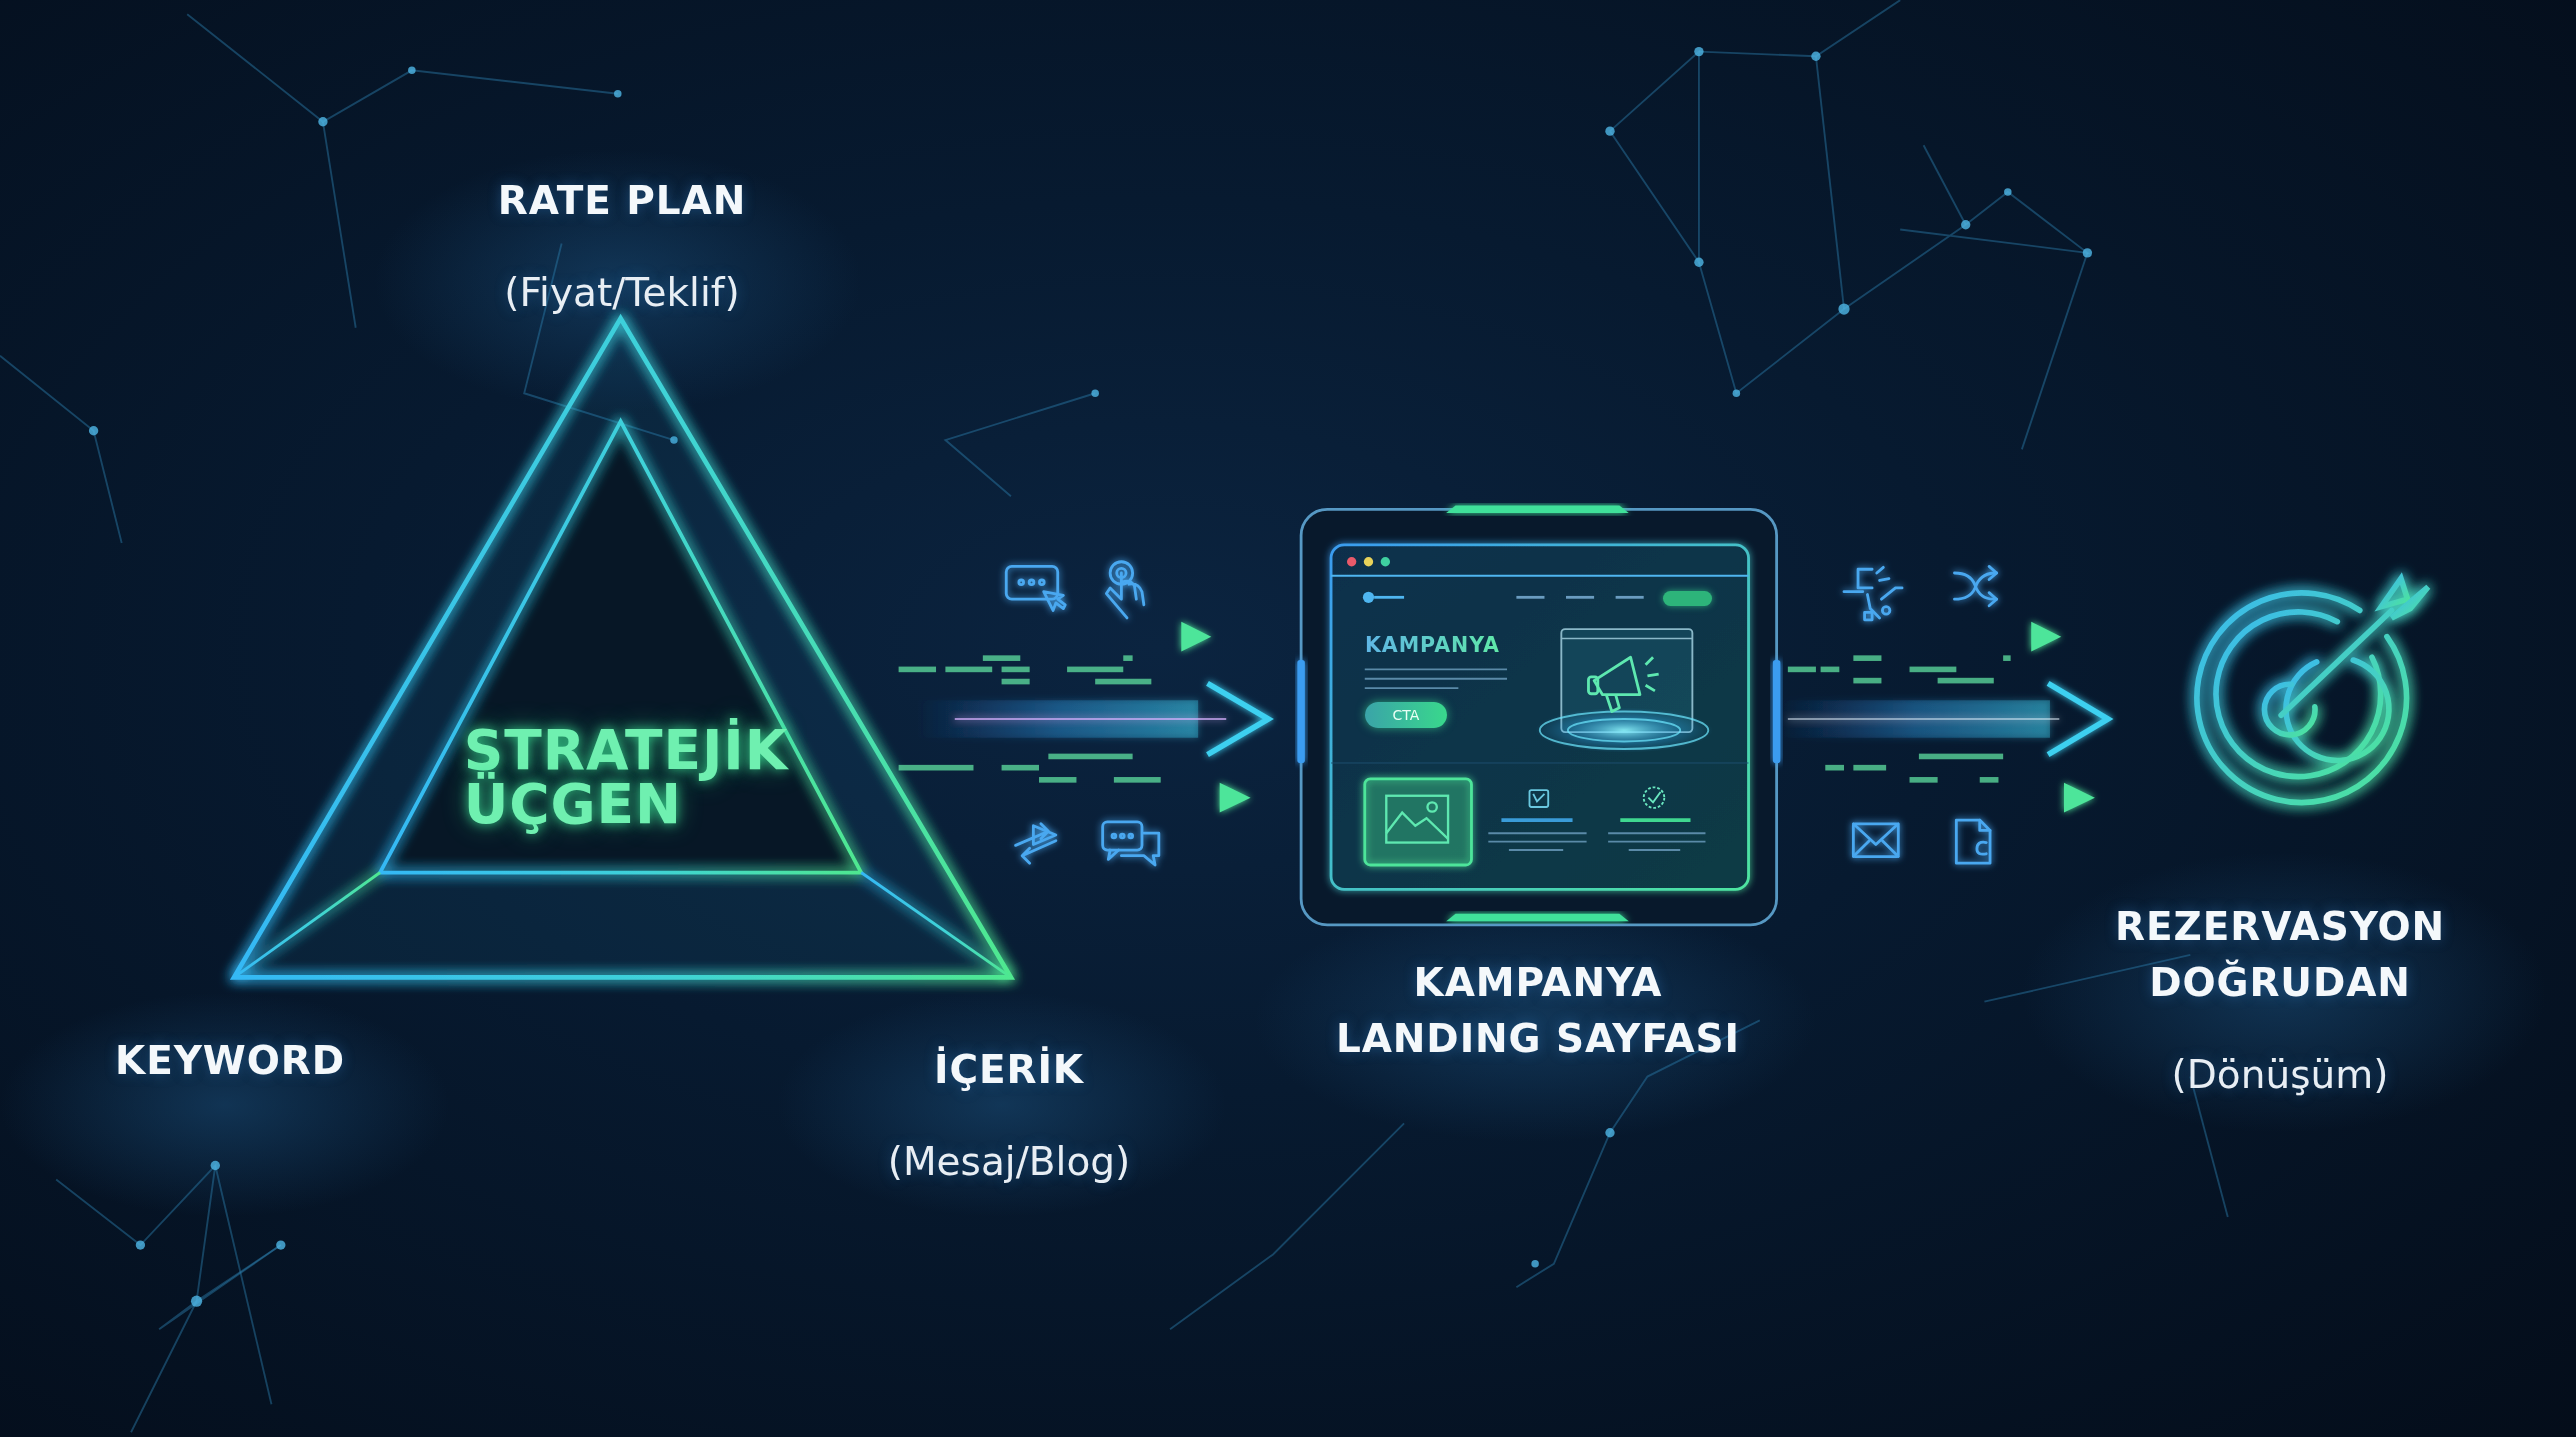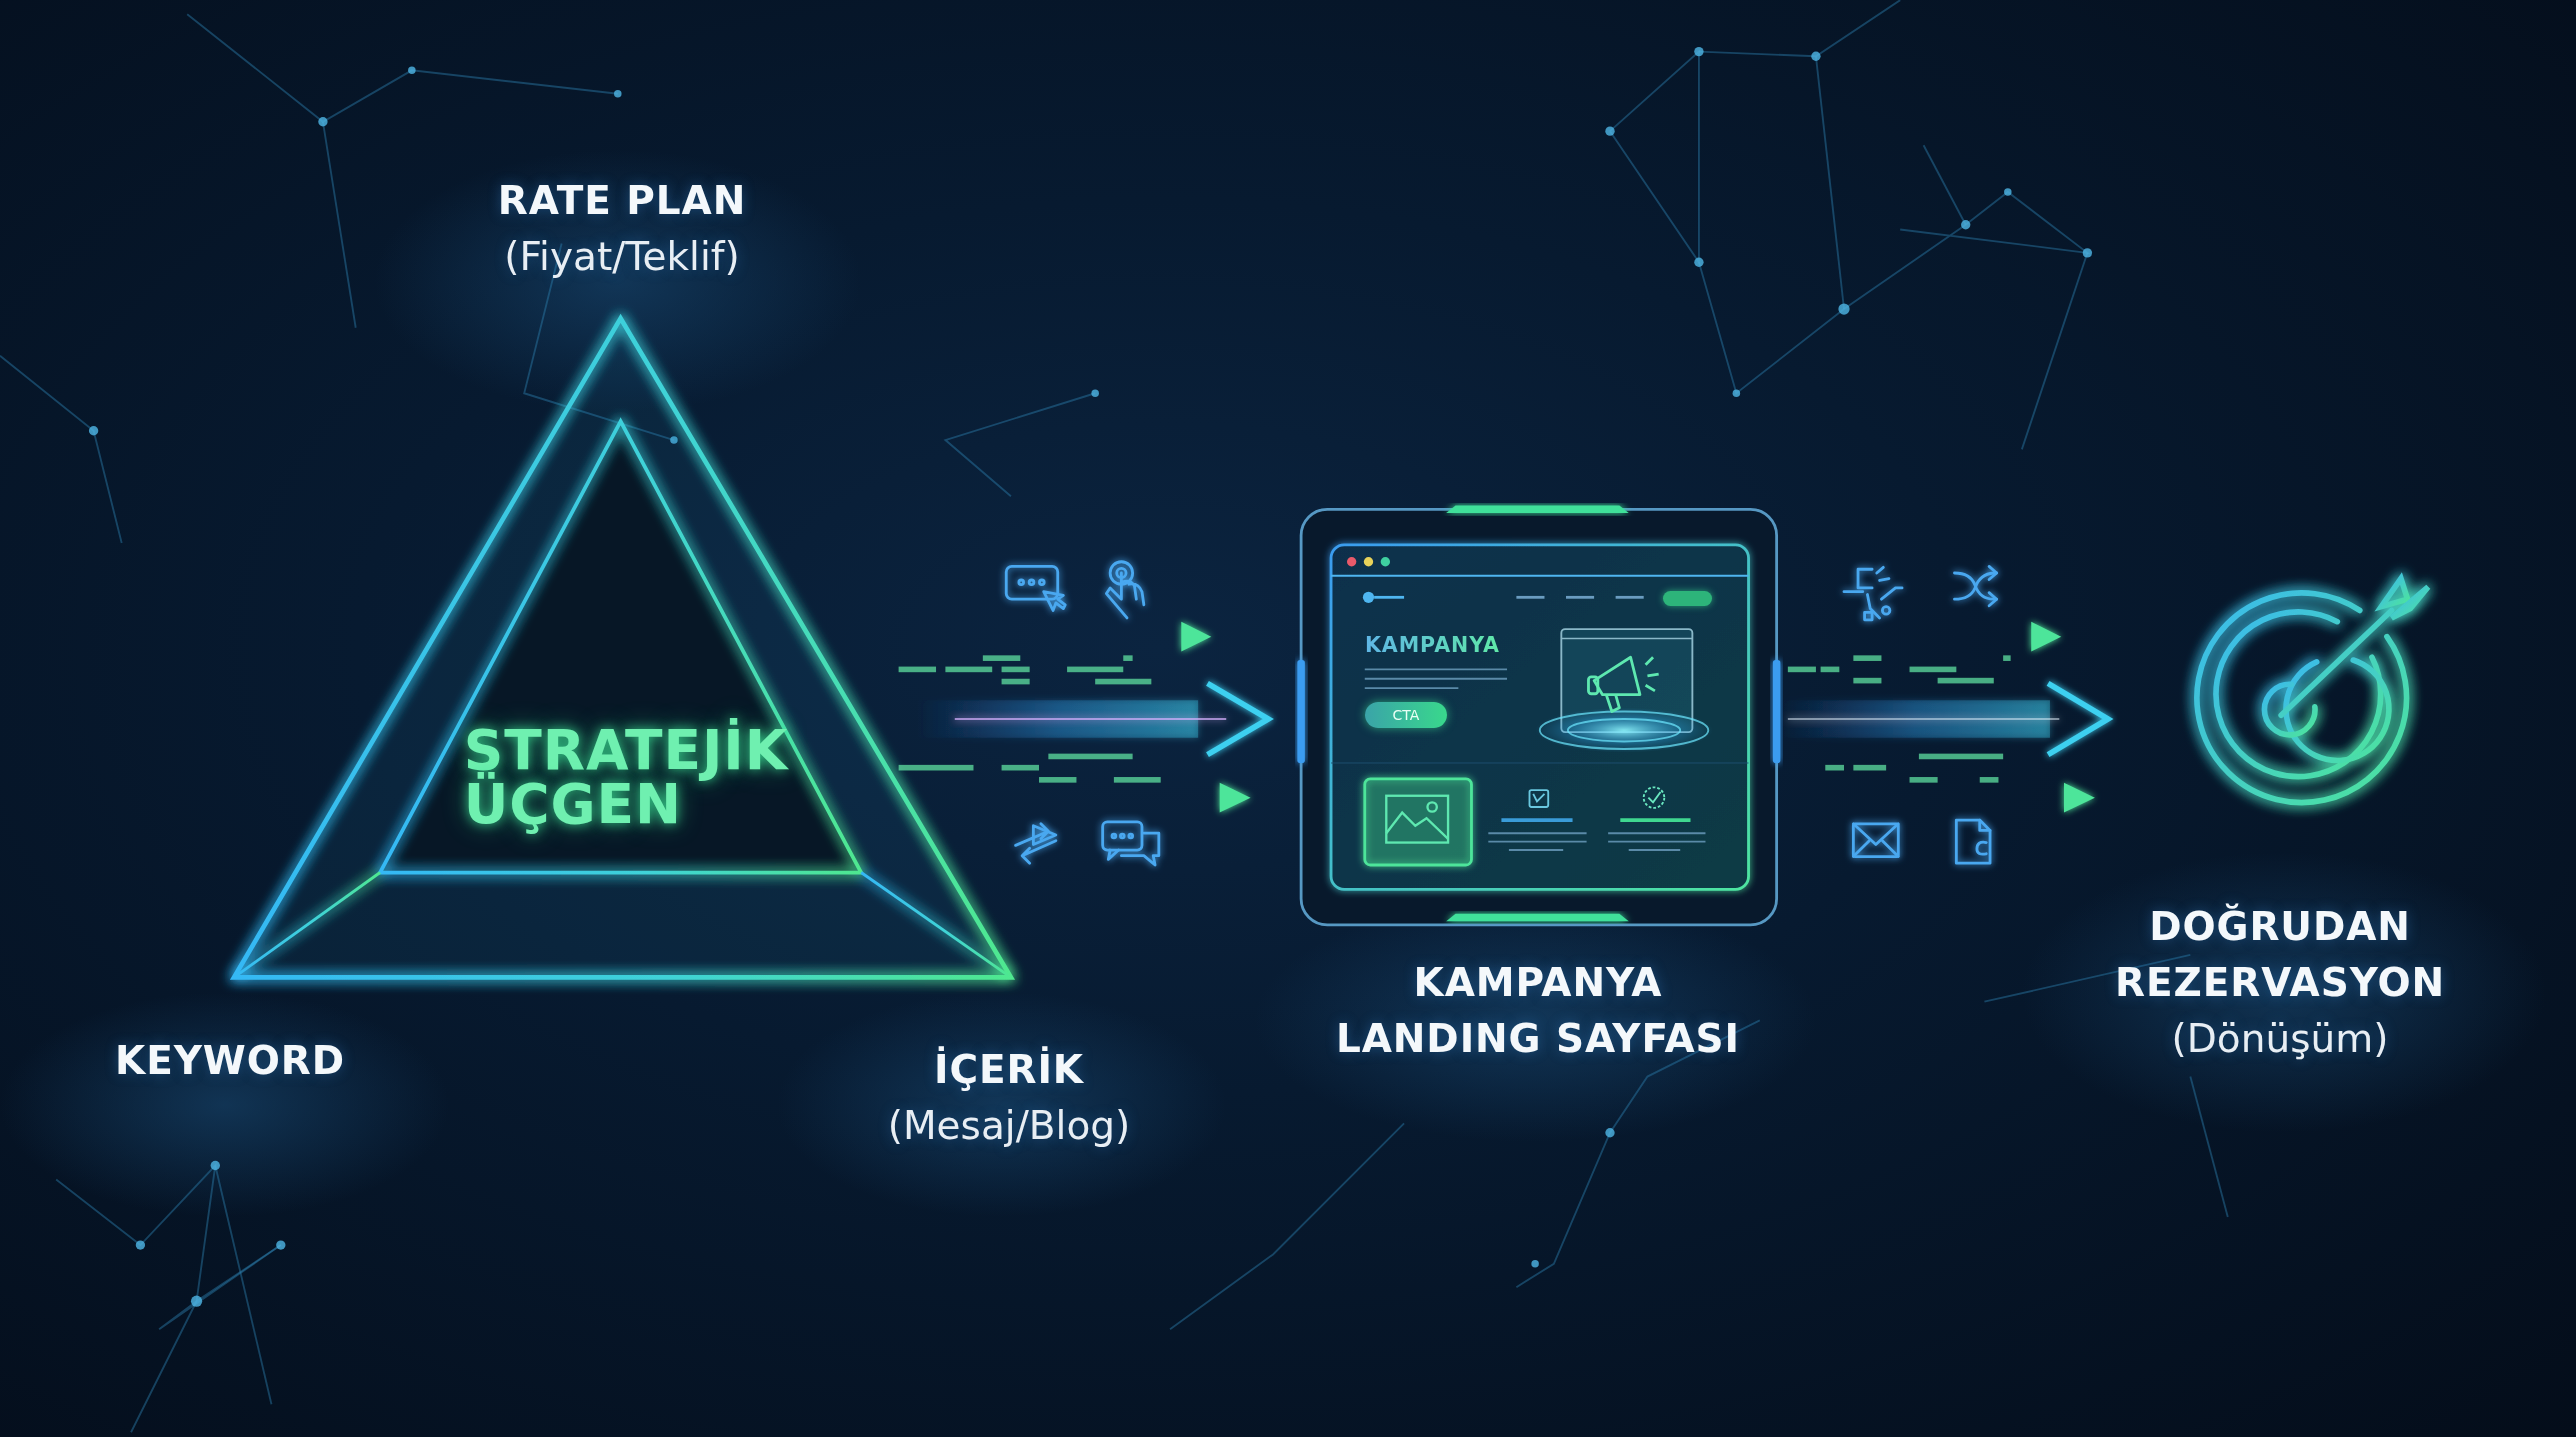--- a/index.html
+++ b/index.html
@@ -8,21 +8,21 @@
     background: radial-gradient(ellipse at 45% 45%, #0b2440 0%, #071a30 40%, #040d1a 100%);
     font-family: "DejaVu Sans", "Liberation Sans", sans-serif;
     color: #f4f8fb;
   }
   .layer { position: absolute; left: 0; top: 0; width: 2576px; height: 1438px; }
   .label {
     position: absolute; text-align: center; transform: translateX(-50%);
     text-shadow: 0 0 13px rgba(60,150,230,0.35);
   }
   .label .title { font-weight: bold; font-size: 39px; letter-spacing: 0.9px; line-height: 56px; white-space: nowrap; }
-  .label .subtitle { font-weight: normal; font-size: 39px; line-height: 56px; white-space: nowrap; color: #e8eef4; }
+  .label .subtitle { font-weight: normal; font-size: 39px; line-height: 56px; white-space: nowrap; color: #e8eef4; margin-top: 36px; }
   .center-text {
     position: absolute; left: 626px; top: 723px; transform: translateX(-50%);
     font-weight: bold; font-size: 55px; line-height: 54px;
     color: #6ff0b0; letter-spacing: 0.9px;
     text-shadow: 0 0 11.2px rgba(60,230,150,0.8), 0 0 26px rgba(60,230,150,0.45);
   }
   .mock-heading {
     position: absolute; left: 1365px; top: 633px; font-weight: bold; font-size: 20.6px; letter-spacing: 0.9px;
     background: linear-gradient(90deg, #5fb6e6, #5fe8a8); -webkit-background-clip: text; background-clip: text; color: transparent;
   }
@@ -368,17 +368,17 @@
     <path d="M2497,664 A88,88 0 1 0 2534,702"></path>
     <path d="M2475,707 A55,55 0 1 0 2514,705"></path>
     <path d="M2448,731 A27,27 0 1 0 2473,755"></path>
     <line x1="2437" y1="764" x2="2555" y2="652"></line>
     <path d="M2544,648 L2565,618 L2572,640 Z"></path>
     <path d="M2555,660 L2594,627 L2575,650 Z"></path>
   </g>
 </svg>
 
 <div class="label" style="left:2280px; top:899px;">
+  <div class="title">REZERVASYON</div>
   <div class="title">DOĞRUDAN</div>
-  <div class="title">REZERVASYON</div>
   <div class="subtitle">(Dönüşüm)</div>
 </div>
 
 
 </body></html>

